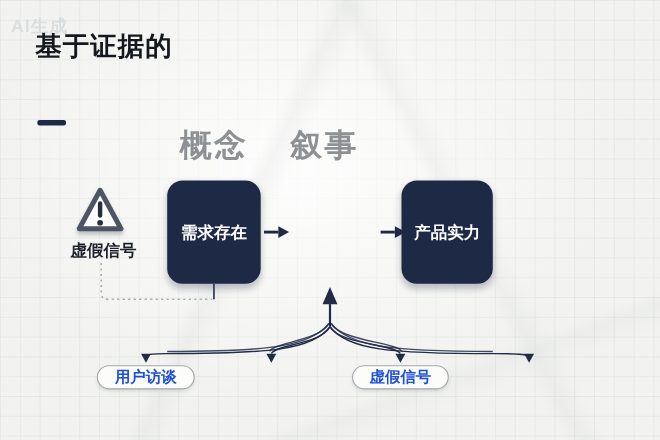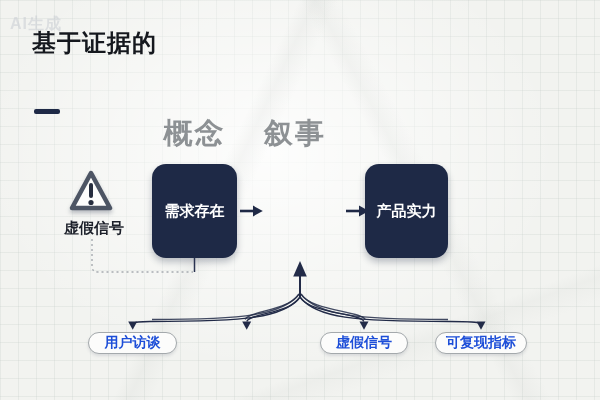--- a/index.html
+++ b/index.html
@@ -125,15 +125,14 @@
 
   <svg class="warning-icon" viewBox="0 0 46 47">
     <path d="M23,5 L42,40 L4,40 Z" fill="#fdfdfc" stroke="#4d5564" stroke-width="4.5" stroke-linejoin="round"></path>
     <line x1="23" y1="17" x2="23" y2="28" stroke="#262d3e" stroke-width="4" stroke-linecap="round"></line>
     <circle cx="23" cy="34.5" r="2.6" fill="#262d3e"></circle>
   </svg>
   <div class="warning-label">虚假信号</div>
 
   <div class="pill pill1">用户访谈</div>
   <div class="pill pill3">虚假信号</div>
-  <div class="pill pill4">可复现指标</div>
 
 </div>
 
 </body></html>

